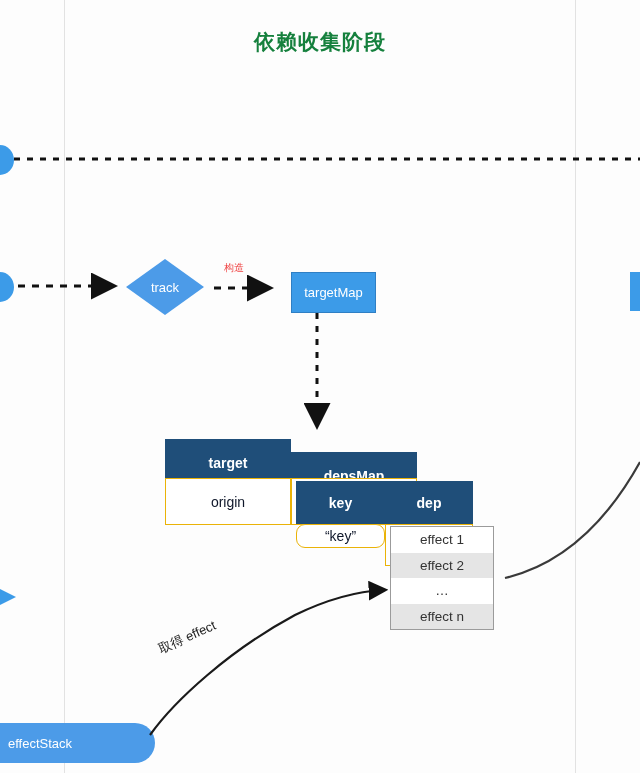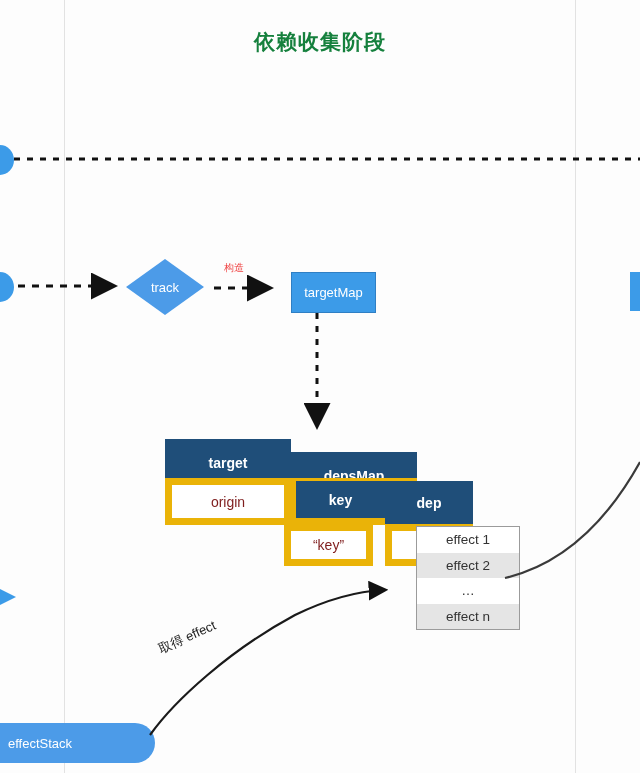--- a/index.html
+++ b/index.html
@@ -48,25 +48,24 @@
   }
   .edge-rect{position:absolute;background:#3c9be8;}
 
   
   .cell{
     position:absolute;box-sizing:border-box;
     display:flex;align-items:center;justify-content:center;
     font-size:14px;
   }
   .hd{background:#1f4e79;color:#fff;font-weight:bold;border:1px solid #1f4e79;}
-  .bd{background:#fff;color:#7f1d1d;border:7px solid #eab308;}
+  .bd{background:#fff;color:#0f172a;border:1px solid #eab308;}
   .listbox{
     position:absolute;box-sizing:border-box;background:#fff;
     border:1px solid #9b9b9b;
-    margin-left:26px;
   }
   .listrow{
     height:25.5px;display:flex;align-items:center;justify-content:center;
     font-size:13.5px;color:#333;box-sizing:border-box;
   }
   .listrow.alt{background:#e5e5e5;}
 
   .lbl{position:absolute;font-size:10px;color:#ef4444;}
   .curvelbl{
     position:absolute;font-size:13px;color:#222;
@@ -97,23 +96,23 @@
 
   <div class="bluebox" style="left:275px;top:272px;width:83px;height:39px;margin-left:16px;">
     <span>targetMap</span>
   </div>
 
   <div class="cell hd" style="left:165px;top:431px;width:126px;height:47px;margin-top:8px;">target</div>
   <div class="cell hd" style="left:291px;top:452px;width:126px;height:47px;">depsMap</div>
   <div class="cell bd" style="left:165px;top:478px;width:126px;height:47px;">origin</div>
   <div class="cell bd" style="left:291px;top:478px;width:126px;height:47px;"></div>
 
-  <div class="cell hd" style="left:296px;top:481px;width:89px;height:37px;text-align:center;">key</div>
+  <div class="cell hd" style="left:296px;top:481px;width:89px;height:43px;text-align:center;">key</div>
   <div class="cell hd" style="left:385px;top:481px;width:88px;height:43px;">dep</div>
-  <div class="cell bd" style="left:284px;top:524px;width:89px;height:42px;">“key”</div>
+  <div class="cell bd" style="left:296px;top:524px;width:89px;height:24px;border-radius:9px;">“key”</div>
   <div class="cell bd" style="left:385px;top:524px;width:88px;height:42px;"></div>
 
   <div class="listbox" style="left:390px;top:526px;width:104px;height:104px;">
     <div class="listrow">effect 1</div>
     <div class="listrow alt">effect 2</div>
     <div class="listrow">…</div>
     <div class="listrow alt">effect n</div>
   </div>
 
   <div class="curvelbl" style="left:163px;top:640px;">取得 effect</div>

